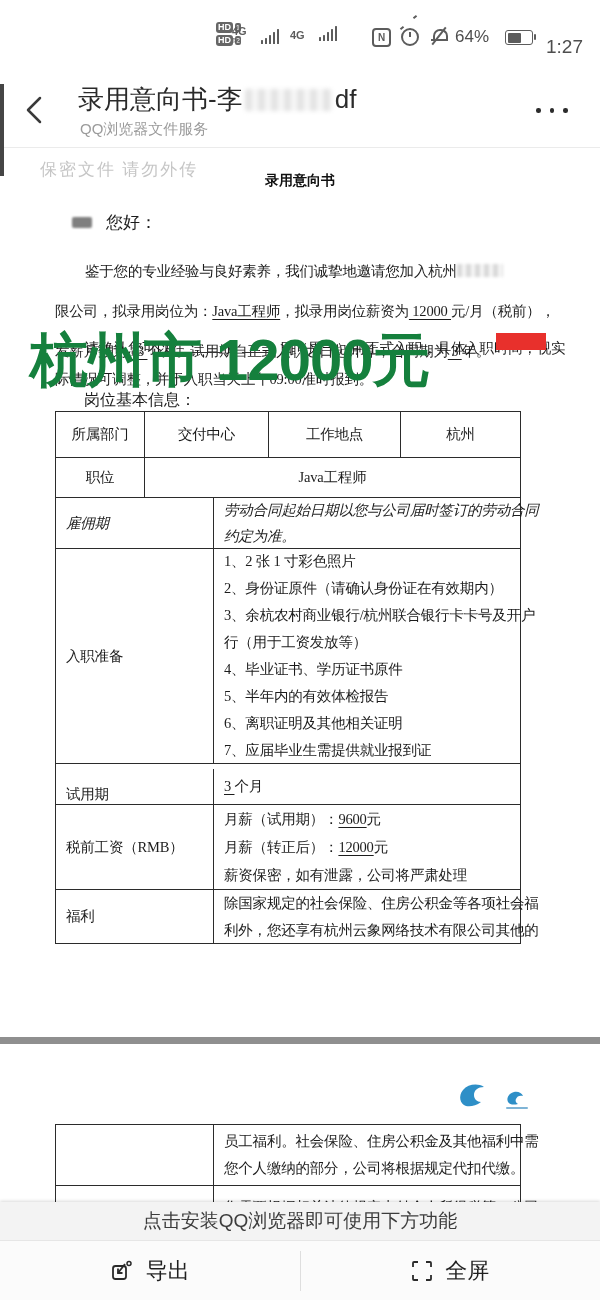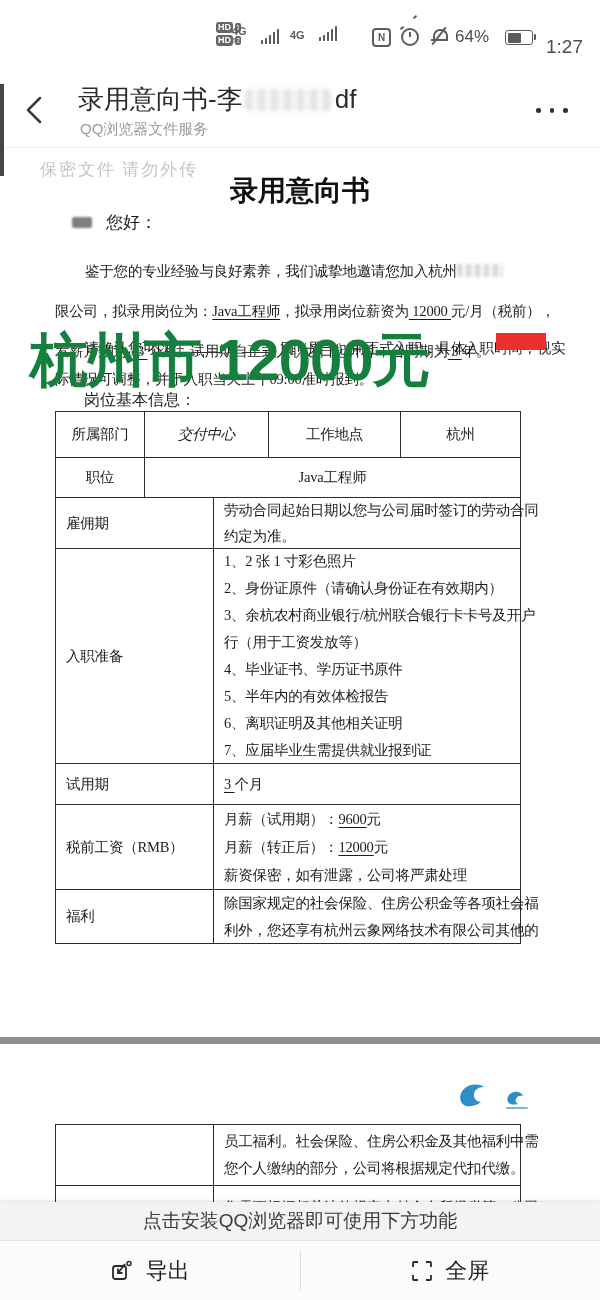--- a/index.html
+++ b/index.html
@@ -39,21 +39,21 @@
       background:repeating-linear-gradient(90deg,#e3e3e3 0 7px,#f8f8f8 7px 13px);filter:blur(2px);}
   .subtitle{position:absolute;left:80px;top:120px;font-size:15px;color:#9b9b9b;}
   .menu-dots{position:absolute;left:536px;top:108px;display:flex;gap:9px;cursor:pointer;}
   .menu-dots i{width:4.5px;height:4.5px;border-radius:50%;background:#2c2c2c;display:block;}
   .hdr-div{position:absolute;left:0;top:147px;width:600px;height:1px;background:#ebebeb;}
   .left-stripe{position:absolute;left:0;top:84px;width:4px;height:92px;background:#454545;}
 
   
   .doc{font-family:"Liberation Serif","DejaVu Serif",serif;color:#1c1c1c;}
   .watermark{position:absolute;left:40px;top:158px;font-size:17px;color:#c6c6c6;letter-spacing:2px;}
-  .doc-title{position:absolute;left:0;top:172px;width:600px;text-align:center;font-size:28px;font-weight:bold;color:#111;}
+  .doc-title{position:absolute;left:0;top:172px;width:600px;text-align:center;font-size:14px;font-weight:bold;color:#111;}
   .greeting{position:absolute;left:72px;top:211px;font-size:17px;display:flex;align-items:center;gap:14px;}
   .smudge{display:inline-block;width:20px;height:11px;background:#4a4a4a;border-radius:2px;filter:blur(1px);opacity:.7;}
   .para{position:absolute;left:55px;width:480px;font-size:14.5px;letter-spacing:-0.2px;}
   .pline{height:40px;line-height:40px;white-space:nowrap;}
   .p2 .pline{height:31px;line-height:31px;}
   .indent{display:inline-block;width:30px;}
   .u{text-decoration:underline;text-underline-offset:3px;}
   .co-blur{display:inline-block;width:46px;height:13px;vertical-align:-1px;
       background:repeating-linear-gradient(90deg,#d9d9d9 0 5px,#f6f6f6 5px 9px);filter:blur(1.5px);}
   .blank{display:inline-block;width:34px;height:13px;border-bottom:1px solid #333;margin:0 3px;}
@@ -69,26 +69,26 @@
   .dtable{position:absolute;left:55px;width:466px;border:1.5px solid #2b2b2b;box-sizing:border-box;}
   .t1{top:411px;}
   .t2{top:1124px;}
   .trow{display:flex;border-top:1px solid #2b2b2b;box-sizing:border-box;}
   .trow:first-child{border-top:none;}
   .tc{box-sizing:border-box;border-left:1px solid #2b2b2b;font-size:14.5px;letter-spacing:-0.2px;}
   .tc:first-child{border-left:none;}
   .cen{display:flex;align-items:center;justify-content:center;text-align:center;}
   .lbl{display:flex;align-items:center;padding-left:10px;}
   .w88{width:88px;flex:none;}
-  .w124{width:124px;flex:none;font-style:italic;}
+  .w124{width:124px;flex:none;}
   .w132{width:132px;flex:none;}
   .w157{width:157px;flex:none;}
   .grow{flex:1;min-width:0;}
-  .h45{height:45px;} .h40{height:40px;} .h51{height:51px;} .h215{height:215px;}
-  .h41{height:41px;} .h85{height:85px;} .h54{height:54px;} .h60{height:60px;} .h50{height:50px;}
+  .h45{height:45px;} .h40{height:40px;} .h51{height:51px;font-style:italic;} .h215{height:215px;}
+  .h41{height:41px;align-items:flex-end;} .h85{height:85px;} .h54{height:54px;} .h60{height:60px;} .h50{height:50px;}
   .cellpad{padding:4px 10px;display:flex;flex-direction:column;justify-content:center;}
   .ln26{line-height:26px;white-space:nowrap;}
   .ln27{line-height:27px;white-space:nowrap;}
   .ln28{line-height:28px;white-space:nowrap;}
 
   
   .page-sep{position:absolute;left:0;top:1037px;width:600px;height:7px;background:#8f8f8f;}
   .logo{position:absolute;left:452px;top:1080px;width:100px;height:36px;}
 
   

